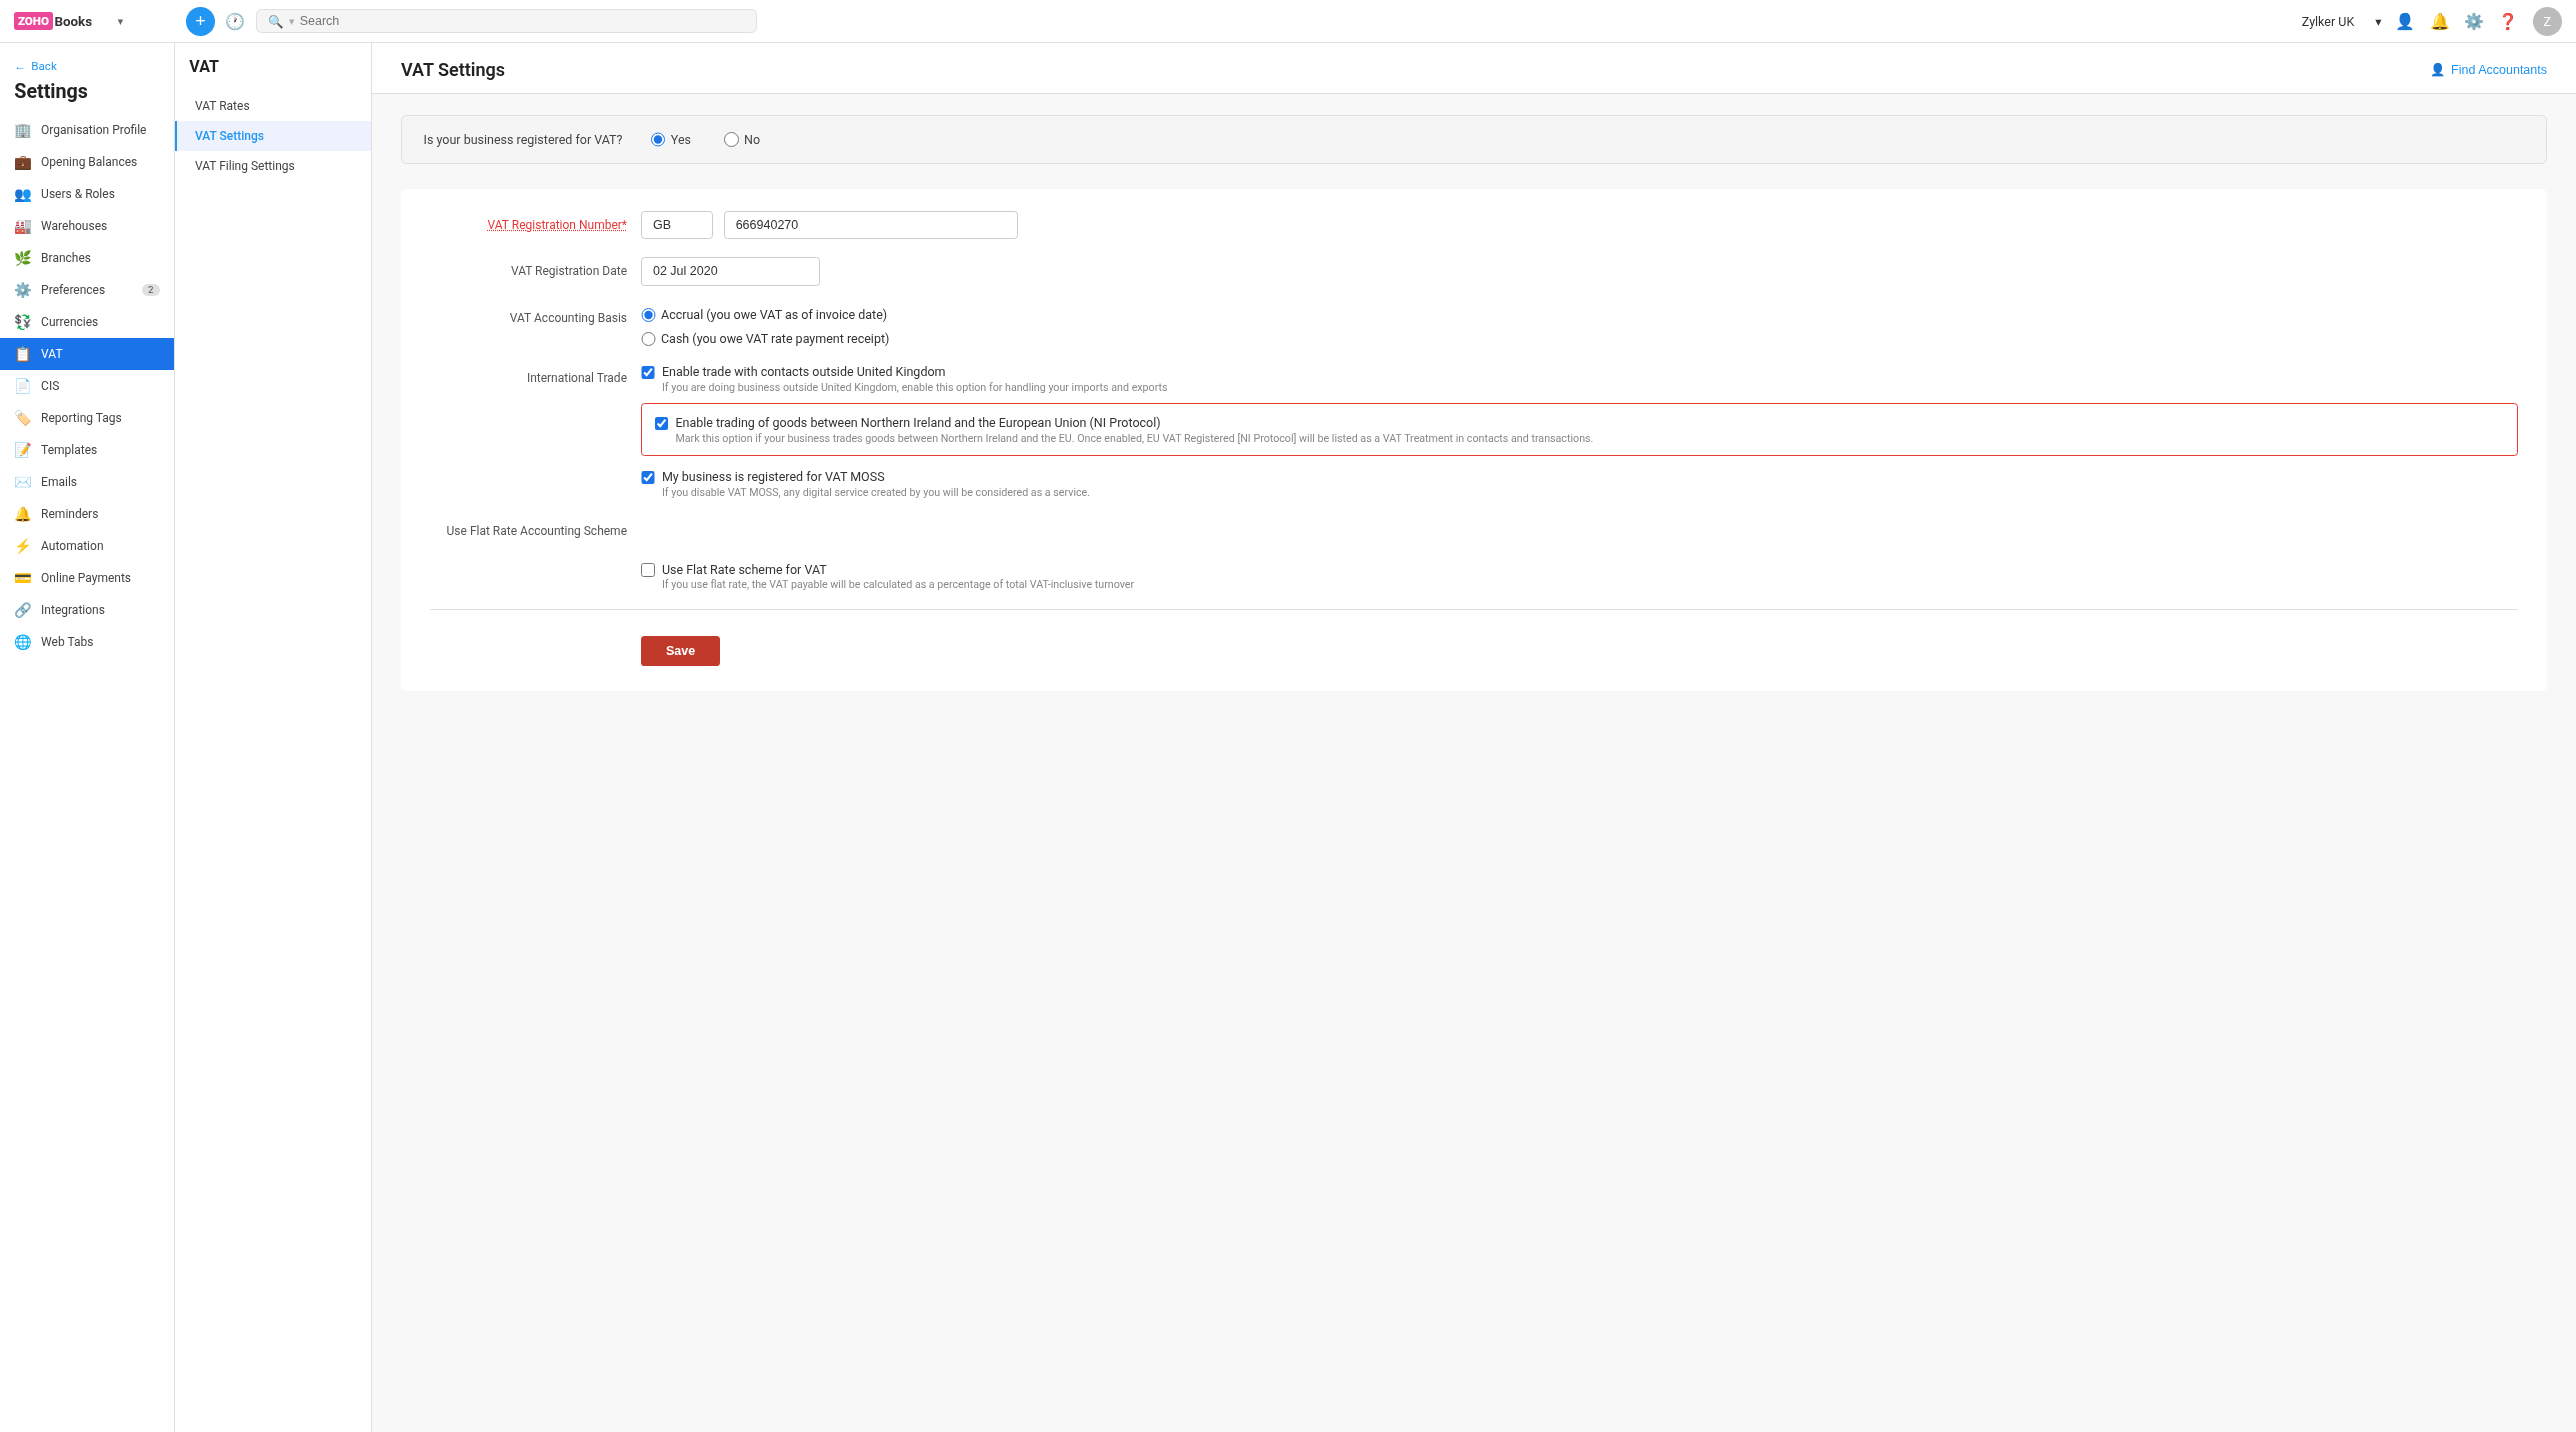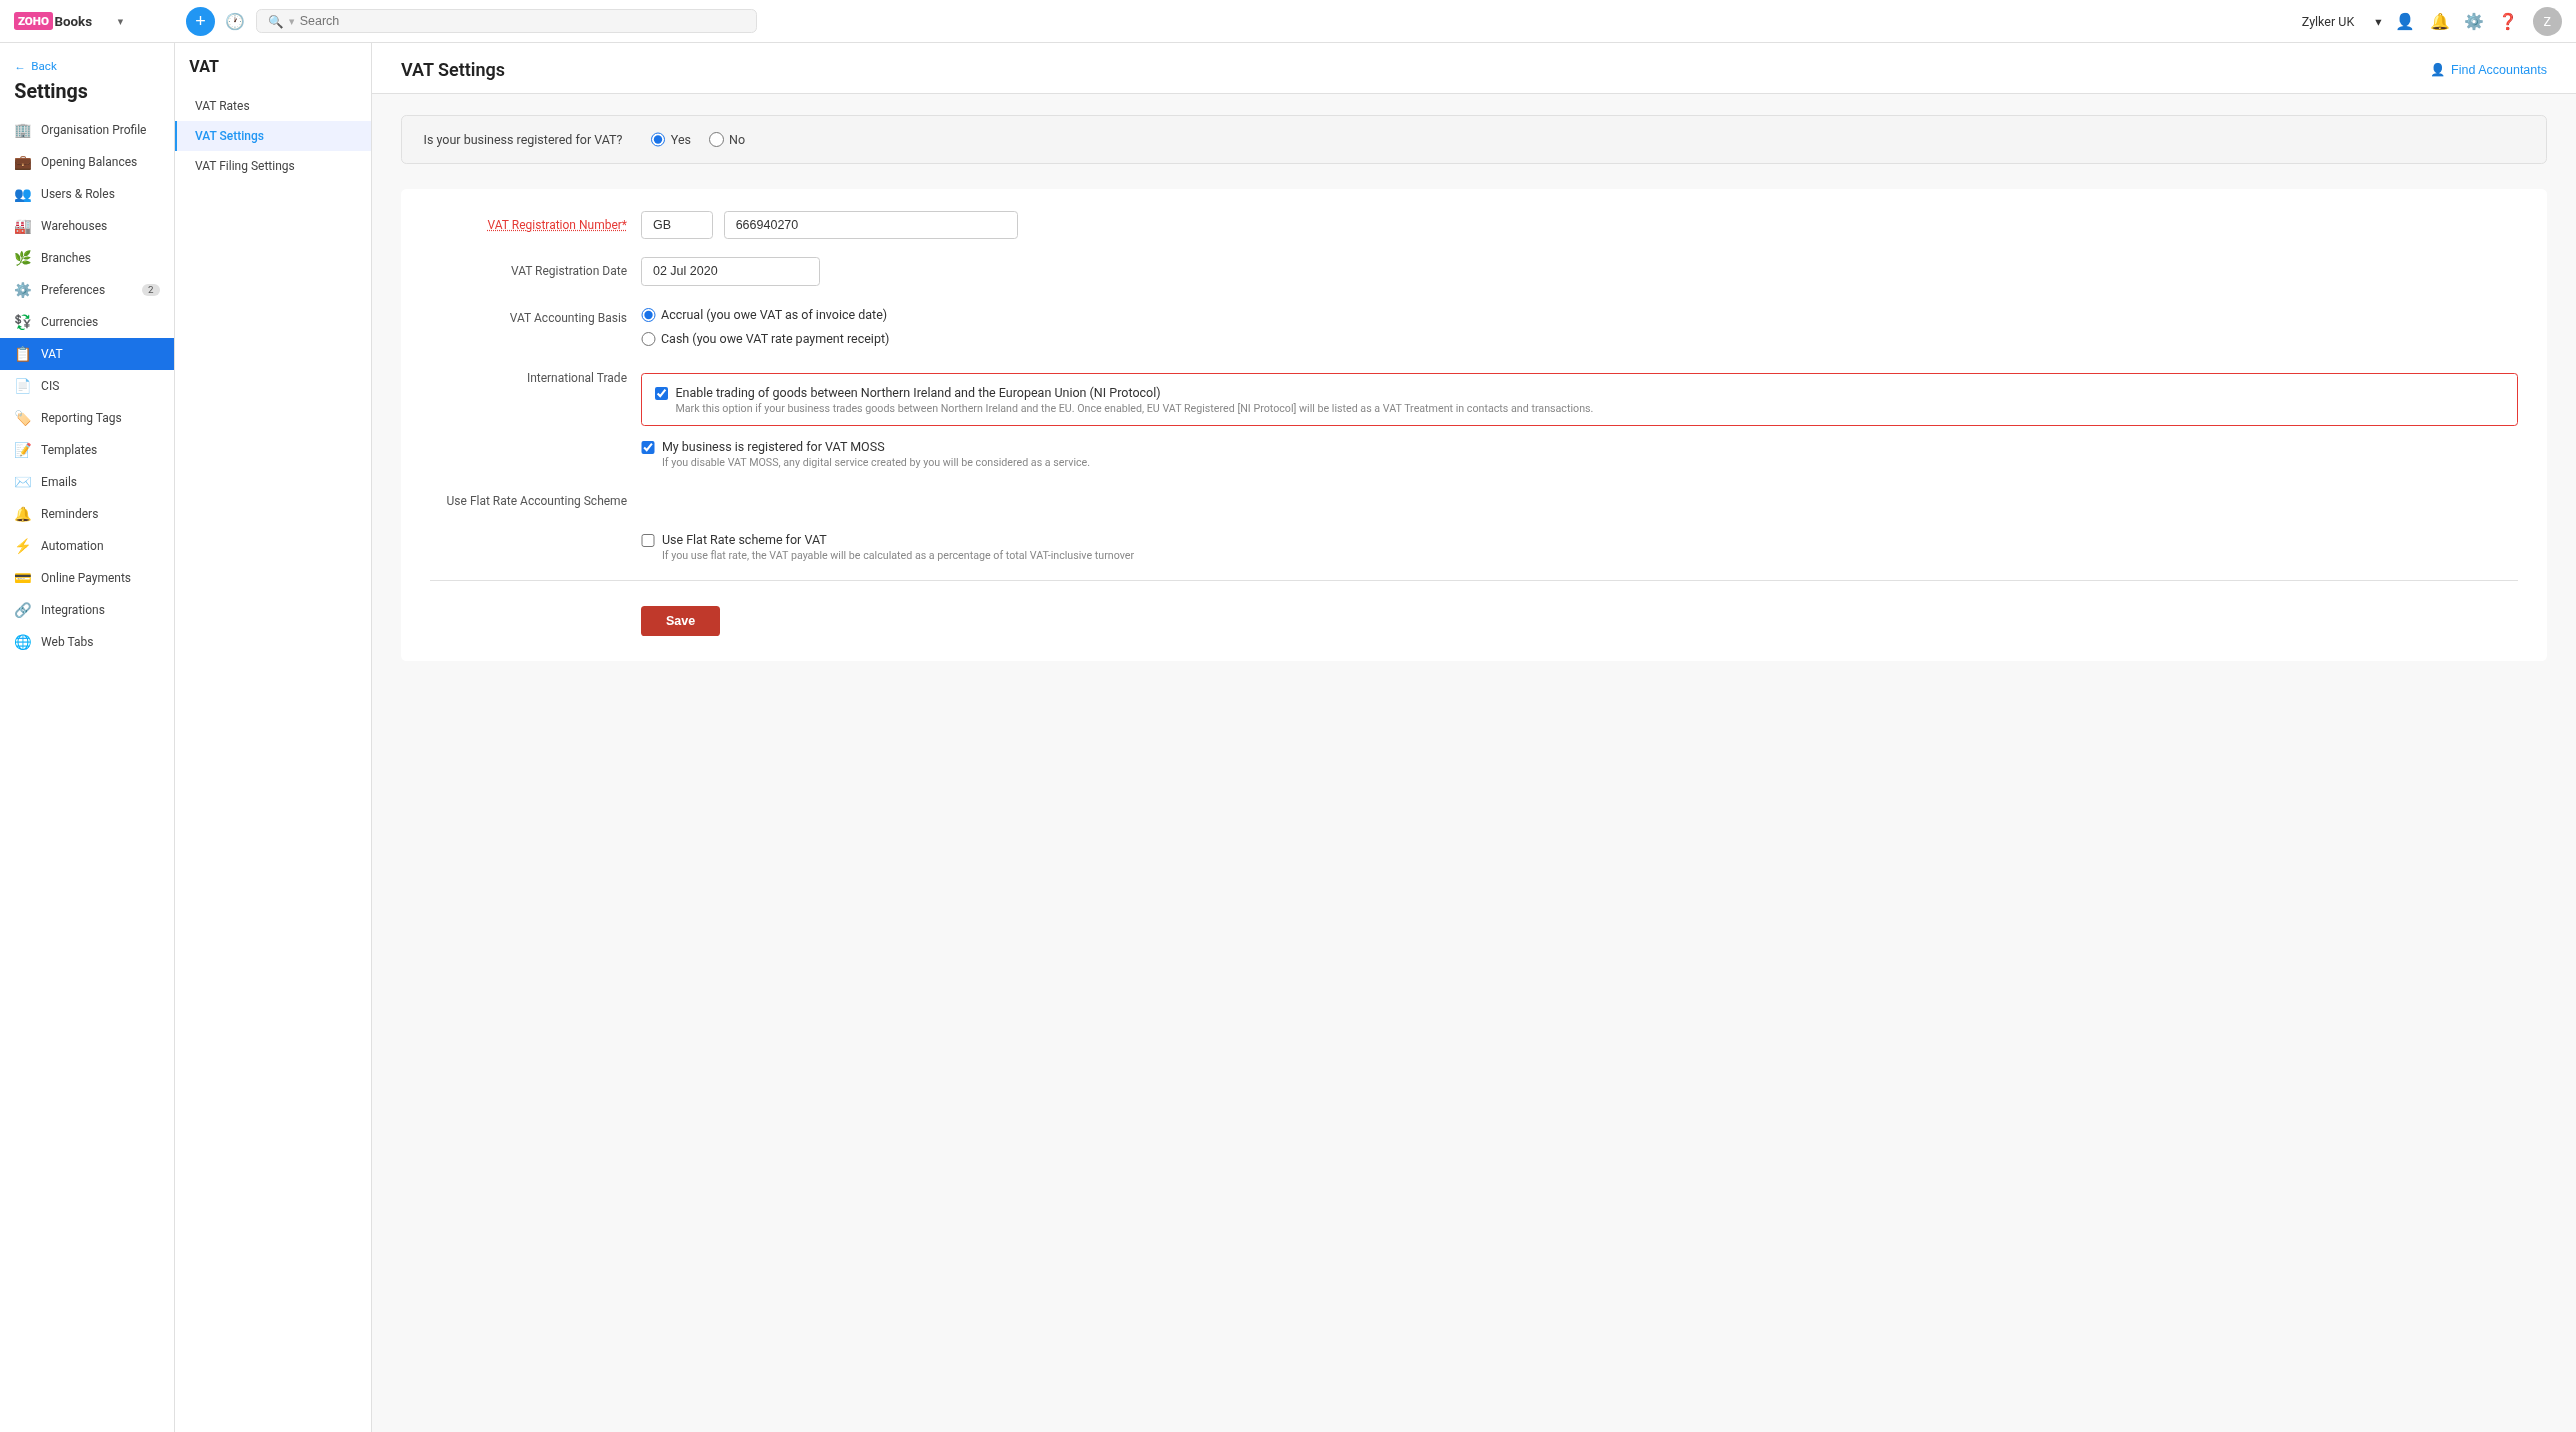--- a/index.html
+++ b/index.html
@@ -81,21 +81,21 @@
 
     .content-area { padding: 21.5px 29px; }
 
     
     .vat-registered-card {
       background: #f5f5f5; border: 0.9px solid #e0e0e0; border-radius: 5.4px;
       padding: 16px 21.5px; display: flex; align-items: center; gap: 14.3px;
       margin-bottom: 25px;
     }
     .vat-registered-card label { font-size: 12.5px; color: #444; margin-right: 14.3px; }
-    .radio-group { display: flex; align-items: center; gap: 4px; }
+    .radio-group { display: flex; align-items: center; gap: 19px; }
     .radio-option { display: flex; align-items: center; gap: 5.4px; font-size: 12.5px; color: #333; cursor: pointer; }
     .radio-option input { accent-color: #1a73e8; width: 14.3px; height: 14.3px; }
 
     
     .form-section { background: #fff; border-radius: 5.4px; padding: 21.5px 29px 25px; }
     .form-row {
       display: flex; align-items: flex-start; margin-bottom: 18px; gap: 14.3px;
     }
     .form-label {
       width: 197px; min-width: 197px; font-size: 12px; color: #555;
@@ -315,20 +315,27 @@
               <input type="radio" name="vat_basis" style="">
               <span>Cash (you owe VAT rate payment receipt)</span>
             </label>
           </div>
         </div>
 
         
         <div class="form-row">
           <div class="form-label">International Trade</div>
           <div style="flex:1;">
+            <div class="checkbox-option">
+              <input type="checkbox" checked="" style="">
+              <div>
+                <div class="checkbox-label-main">Enable trade with contacts outside United Kingdom</div>
+                <div class="checkbox-label-sub">If you are doing business outside United Kingdom, enable this option for handling your imports and exports</div>
+              </div>
+            </div>
 
             <div class="ni-protocol-box">
               <div class="checkbox-option">
                 <input type="checkbox" checked="" style="">
                 <div>
                   <div class="checkbox-label-main">Enable trading of goods between Northern Ireland and the European Union (NI Protocol)</div>
                   <div class="checkbox-label-sub">Mark this option if your business trades goods between Northern Ireland and the EU. Once enabled, EU VAT Registered [NI Protocol] will be listed as a VAT Treatment in contacts and transactions.</div>
                 </div>
               </div>
             </div>

